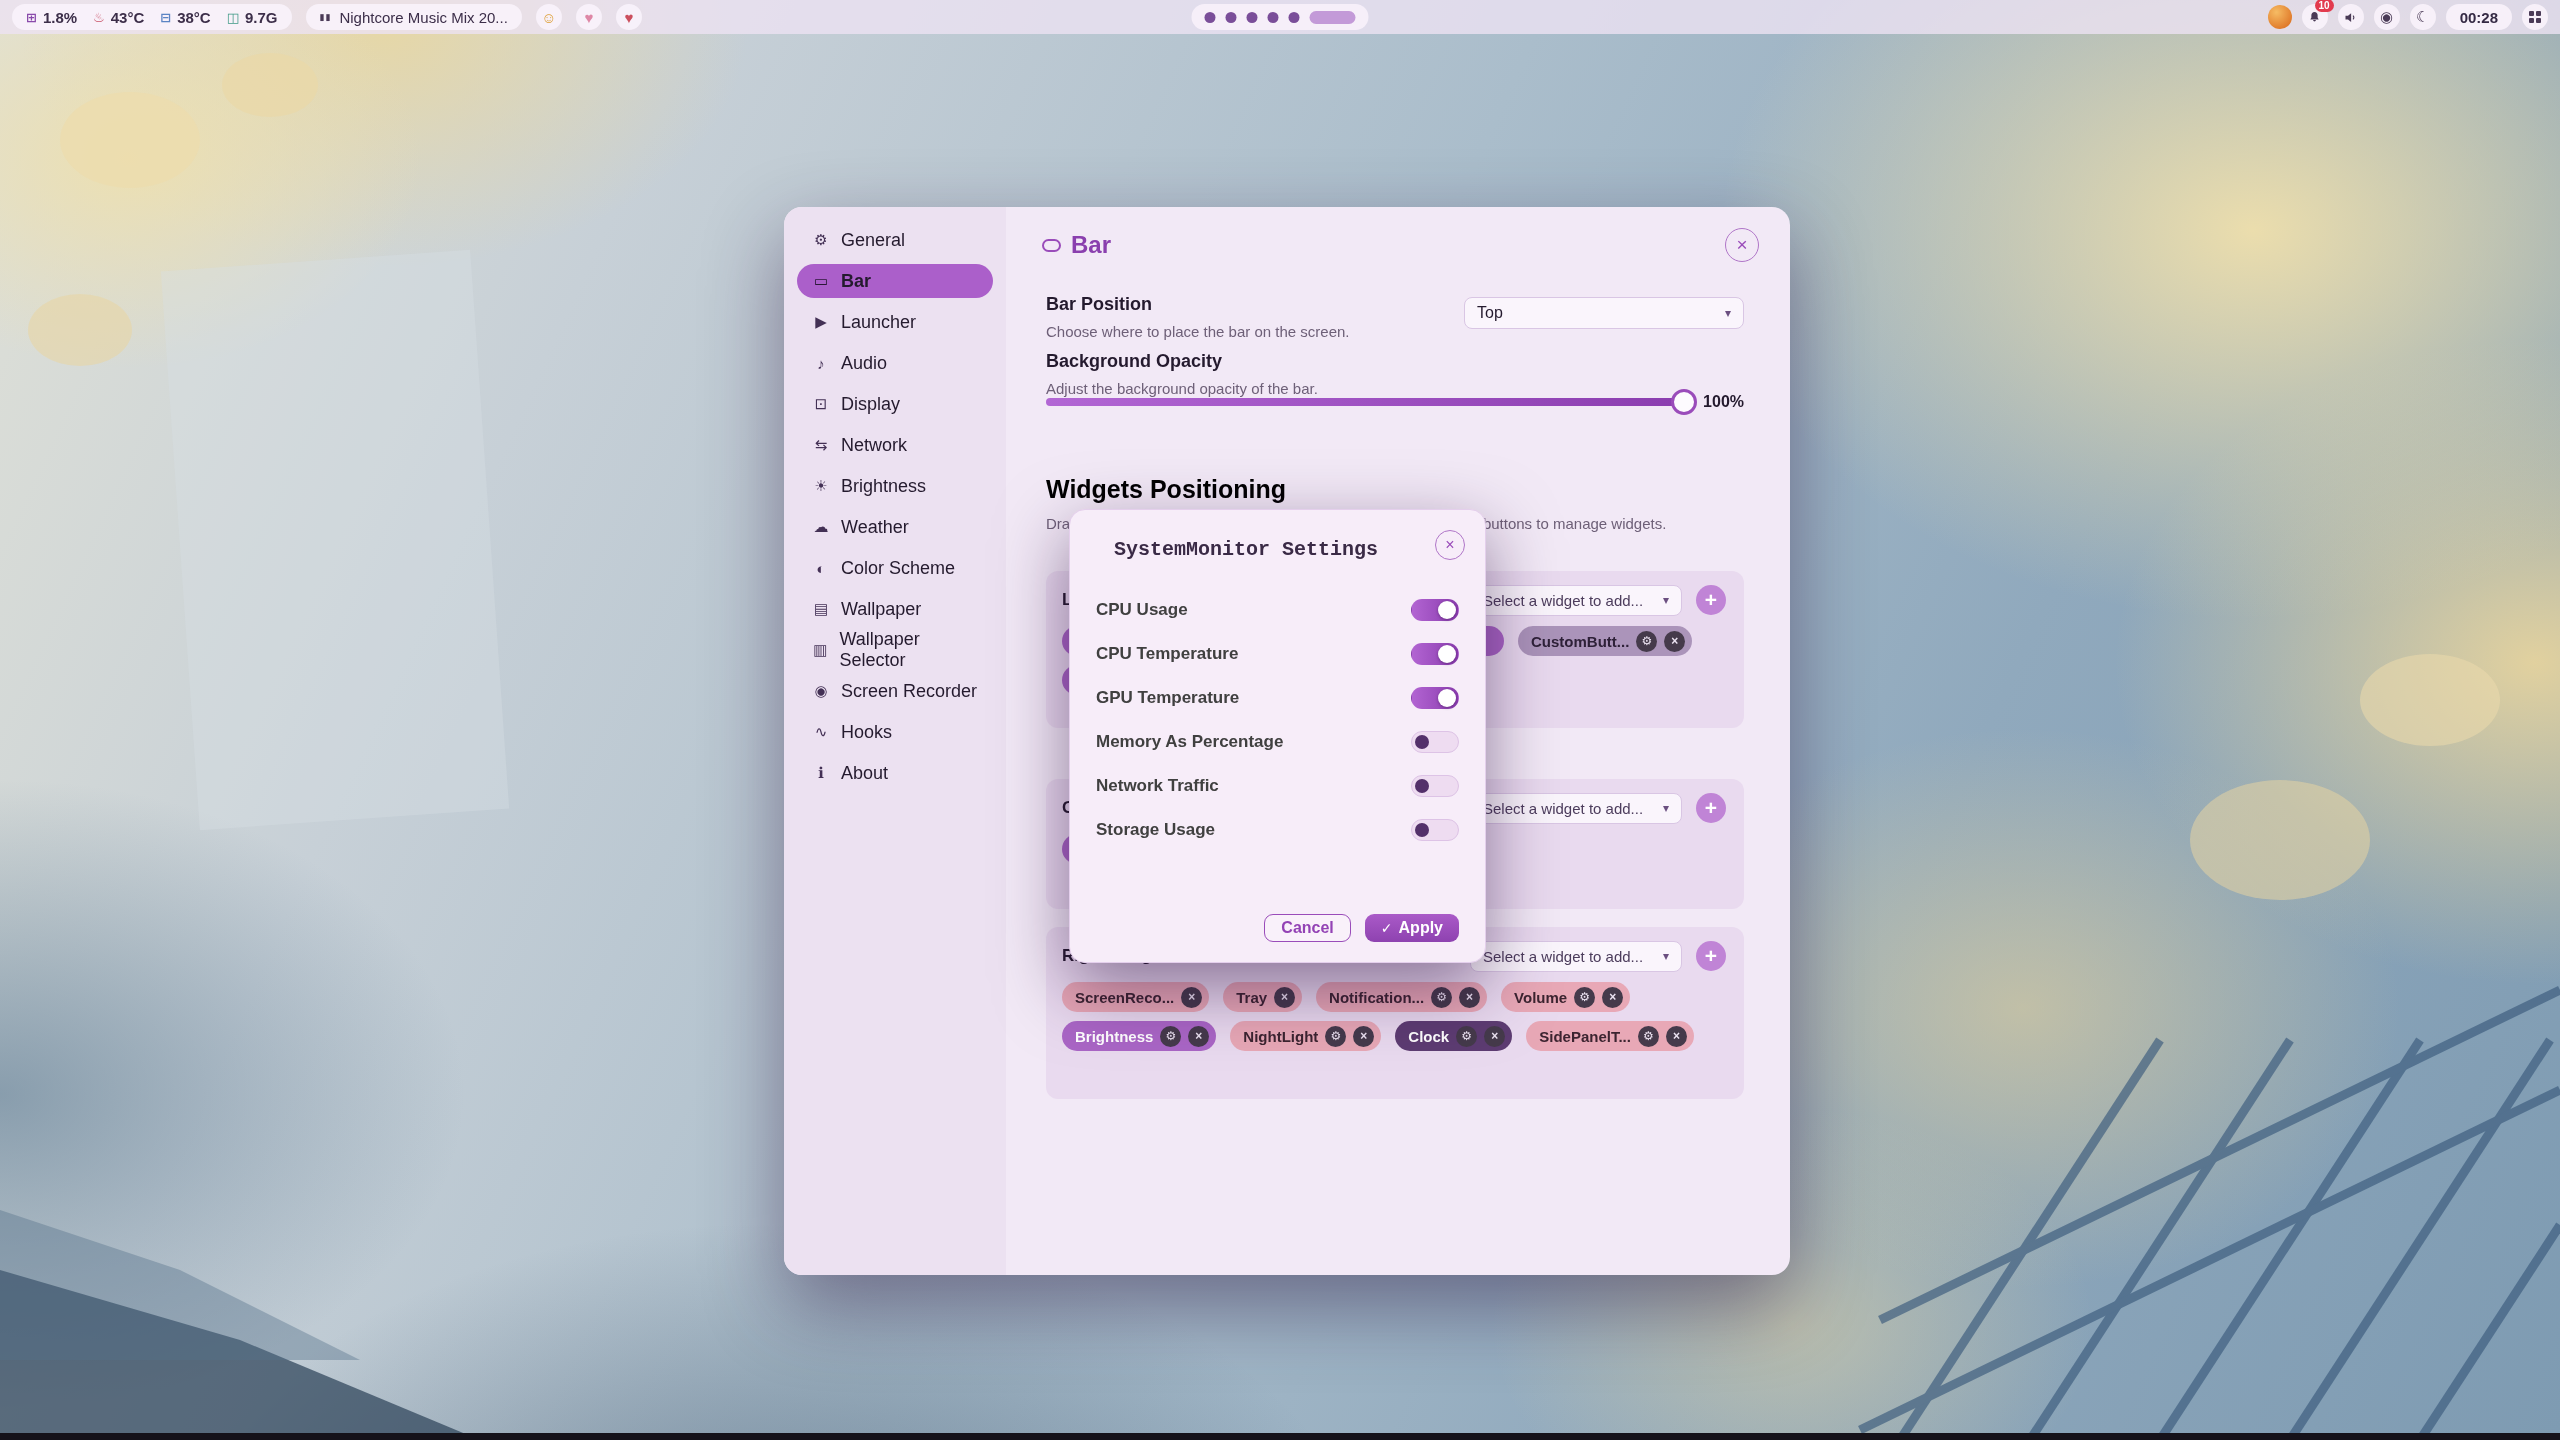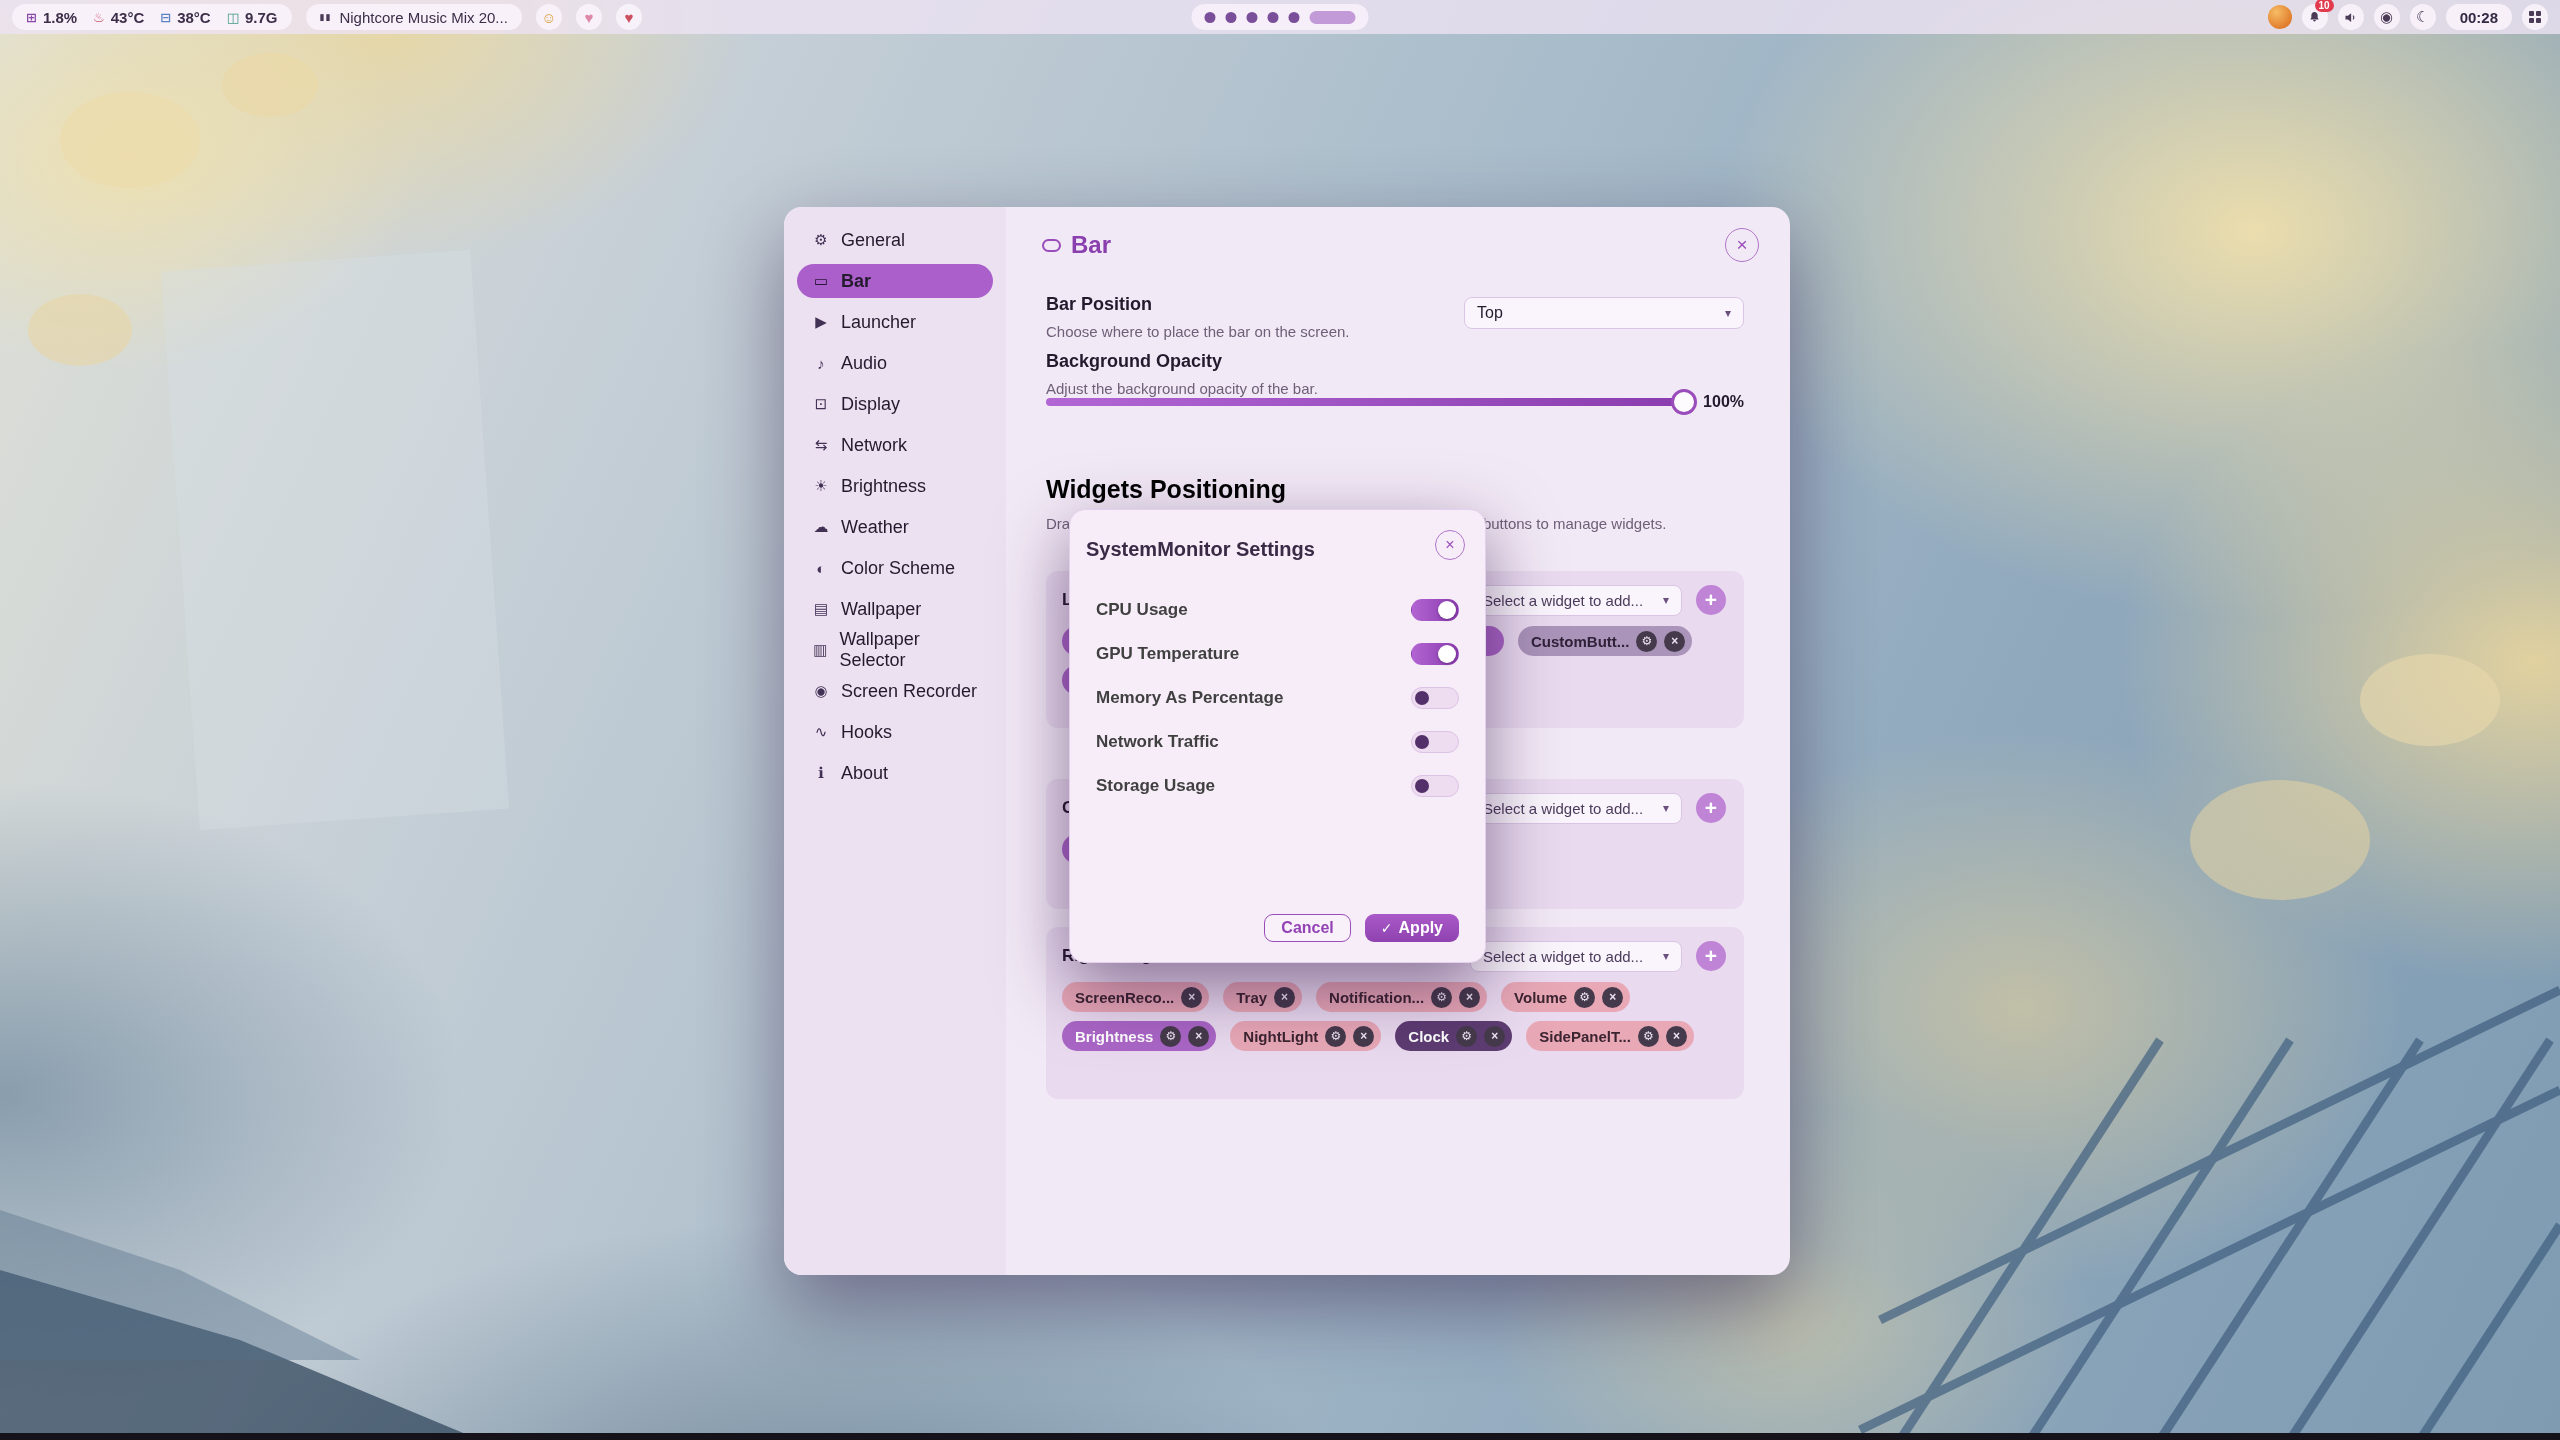--- a/index.html
+++ b/index.html
@@ -106,21 +106,21 @@
   .chip.purple { background:#aa66c6; color:#fff; }
   .chip.dark { background:#5d3c72; color:#fff; }
   .chip.mauve { background:#ab94ba; color:#2e2138; }
   .chip.ghost { padding:0; }
   .chip-btn { width:21px; height:21px; border-radius:50%; background:#453a4b; color:#ece3f2;
     font-size:12px; display:flex; align-items:center; justify-content:center; cursor:pointer; }
 
   
   .modal { position:absolute; left:1069px; top:509px; width:417px; height:454px; z-index:30;
     background:#f7edf9; border-radius:16px; border:1px solid #e4cfec; box-shadow:0 24px 70px rgba(40,10,60,.5); }
-  .modal-title { position:absolute; left:16px; top:28px; font-size:20px; font-weight:700; color:#3a2a46; }
+  .modal-title { position:absolute; left:44px; top:28px; font-size:20px; font-weight:700; color:#3a2a46;font-family:Liberation Mono, monospace; }
   .modal-close { position:absolute; right:20px; top:20px; width:30px; height:30px; border-radius:50%;
     border:1.5px solid #b076c8; color:#9a4cba; font-size:16px; display:flex; align-items:center; justify-content:center; cursor:pointer; }
   .trows { position:absolute; left:26px; right:26px; top:78px; }
   .trow { height:44px; display:flex; align-items:center; }
   .tlabel { font-size:17px; color:#404040; font-weight:600; }
   .toggle { margin-left:auto; width:48px; height:22px; border-radius:11px; position:relative; cursor:pointer;
     background:#eedcf1; border:1px solid #ddc3e6; }
   .toggle .knob { position:absolute; left:3px; top:50%; transform:translateY(-50%);
     width:14px; height:14px; border-radius:50%; background:#53306a; }
   .toggle.on { background:linear-gradient(90deg,#b264d2,#8a3cae); border-color:transparent; }
@@ -422,20 +422,26 @@
       <span>×</span>
     </div>
     <div class="trows">
       <div class="trow">
         <span class="tlabel">CPU Usage</span>
         <div class="toggle on">
             <div class="knob"></div>
           </div>
       </div>
       <div class="trow">
+        <span class="tlabel">CPU Temperature</span>
+        <div class="toggle on">
+            <div class="knob"></div>
+          </div>
+      </div>
+      <div class="trow">
         <span class="tlabel">GPU Temperature</span>
         <div class="toggle on">
             <div class="knob"></div>
           </div>
       </div>
       <div class="trow">
         <span class="tlabel">Memory As Percentage</span>
         <div class="toggle">
             <div class="knob"></div>
           </div>

